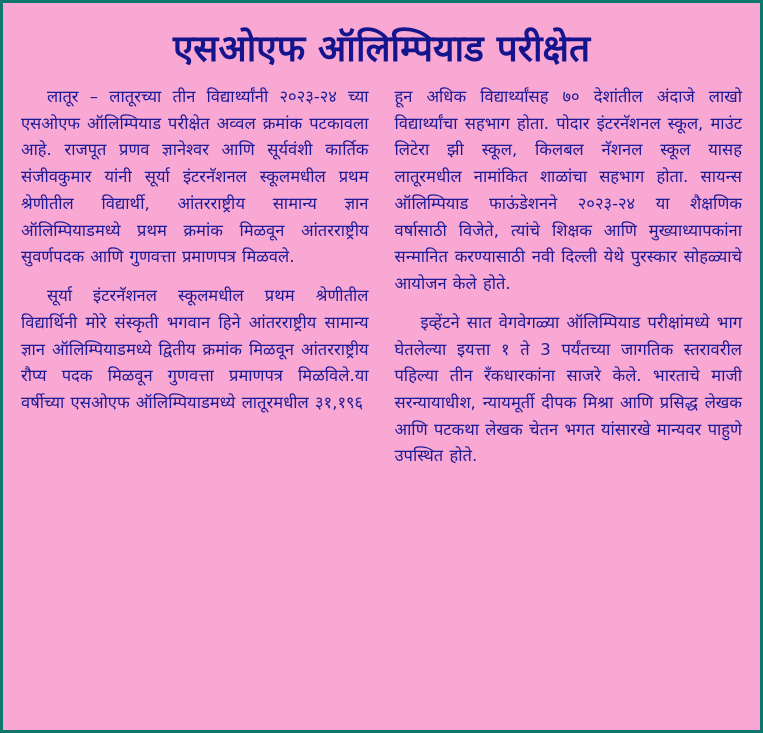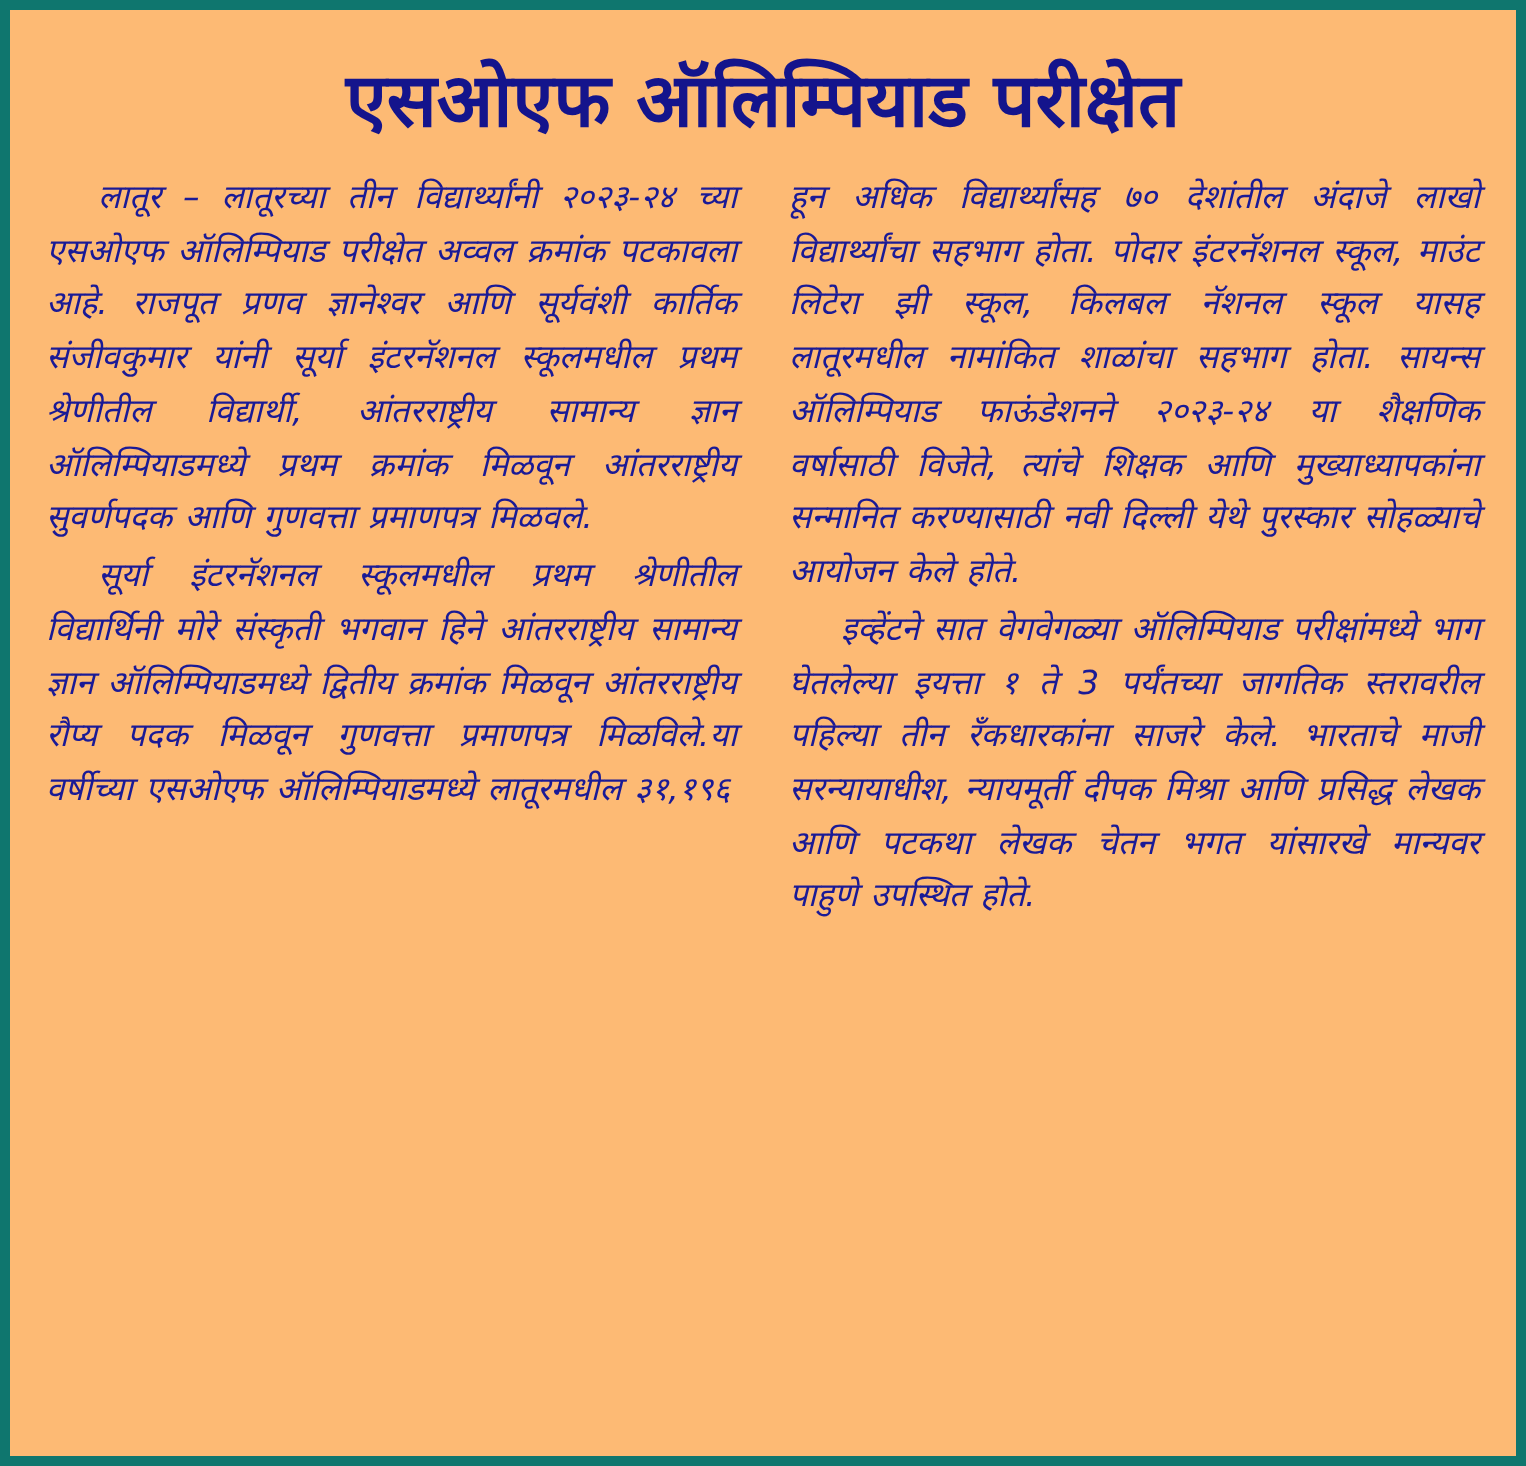--- a/index.html
+++ b/index.html
@@ -12,60 +12,59 @@
     background: #8c8cf8;
     font-family: "Liberation Serif", "DejaVu Serif", serif;
     color: #1c1c8c;
     overflow: hidden;
   }
   .page {
     position: relative;
     width: 763px;
     height: 733px;
     box-sizing: border-box;
-    background: #fdba74;
-    border: 5px solid #0f766e;
+    background: #f9a8d4;
+    border: 3px solid #0f766e;
     padding: 14px 18px 10px 18px;
   }
   .headline {
     text-align: center;
     font-family: "DejaVu Sans", "Liberation Sans", sans-serif;
     font-weight: bold;
     color: #14148c;
     font-size: 37px;
     line-height: 1.38;
     letter-spacing: 0px;
     margin: 6px 0 10px 0;
   }
   .headline .line {
     display: block;
   }
   .columns {
     display: flex;
     gap: 26px;
     align-items: flex-start;
-    font-style: italic;
   }
   .col {
     width: 50%;
     box-sizing: border-box;
   }
   .col p {
     margin: 0 0 0 0;
     font-family: "DejaVu Sans", "Liberation Sans", sans-serif;
     font-size: 16.5px;
     line-height: 1.62;
     color: #1a1a96;
     text-align: justify;
     text-justify: inter-word;
     text-indent: 26px;
     word-spacing: 1px;
   }
   .col p + p {
-    margin-top: 2px;
+    margin-top: 12px;
   }
   .col.right p {
     text-indent: 0;
   }
   .col.right p.indented {
     text-indent: 26px;
   }
 </style>
 </head>
 <body>

